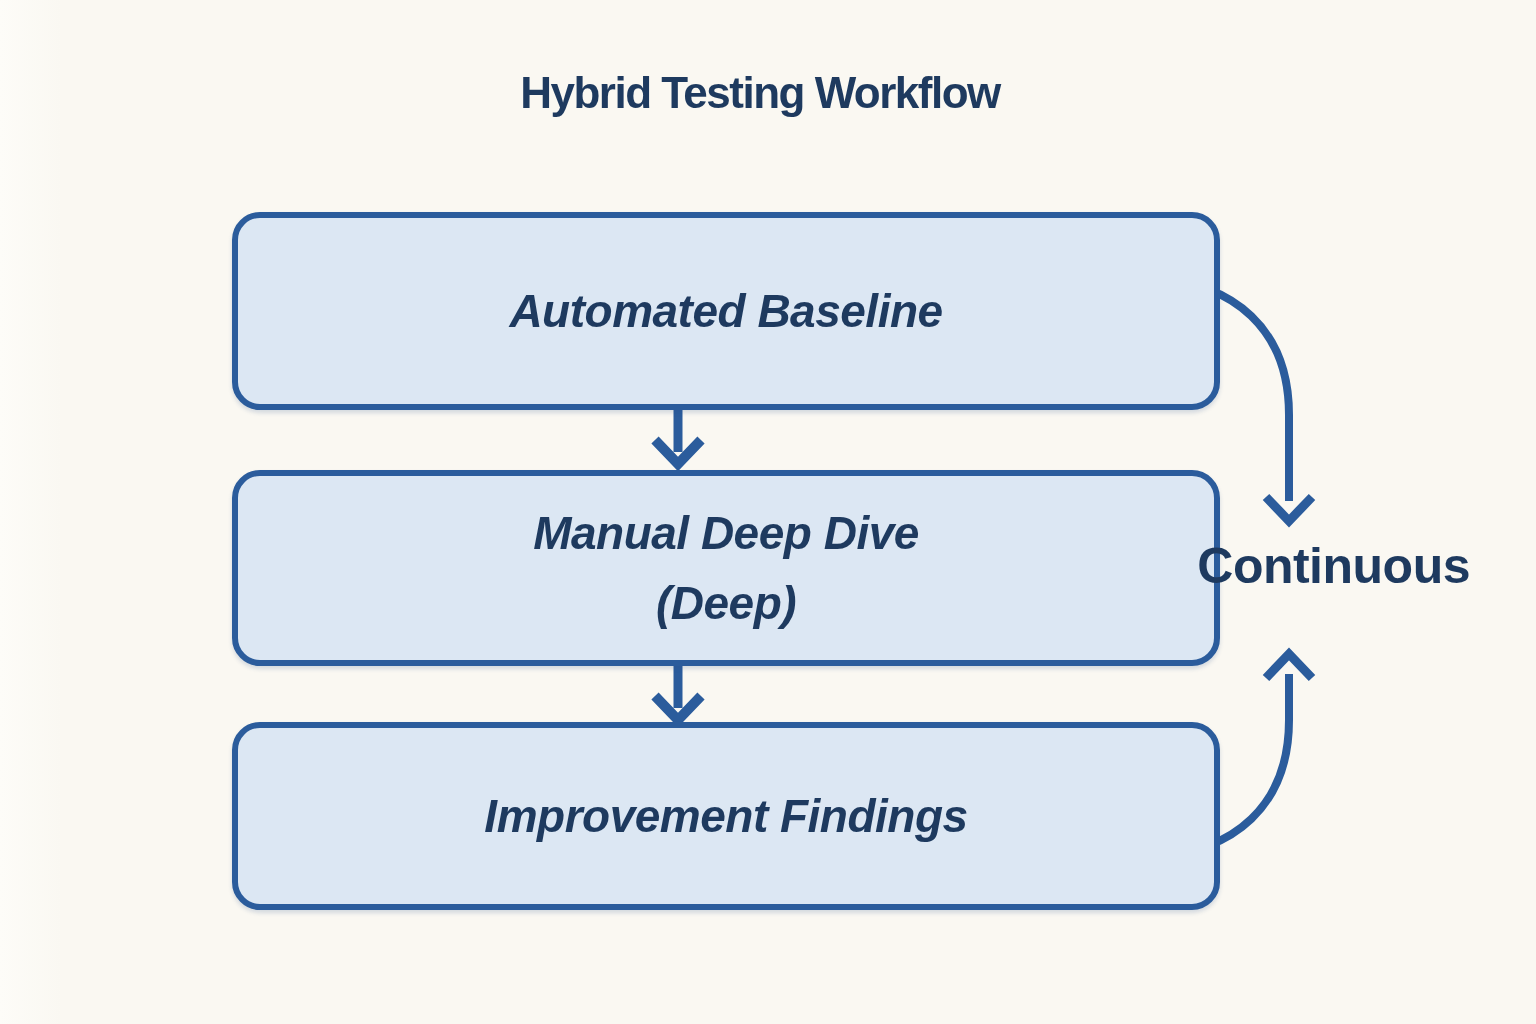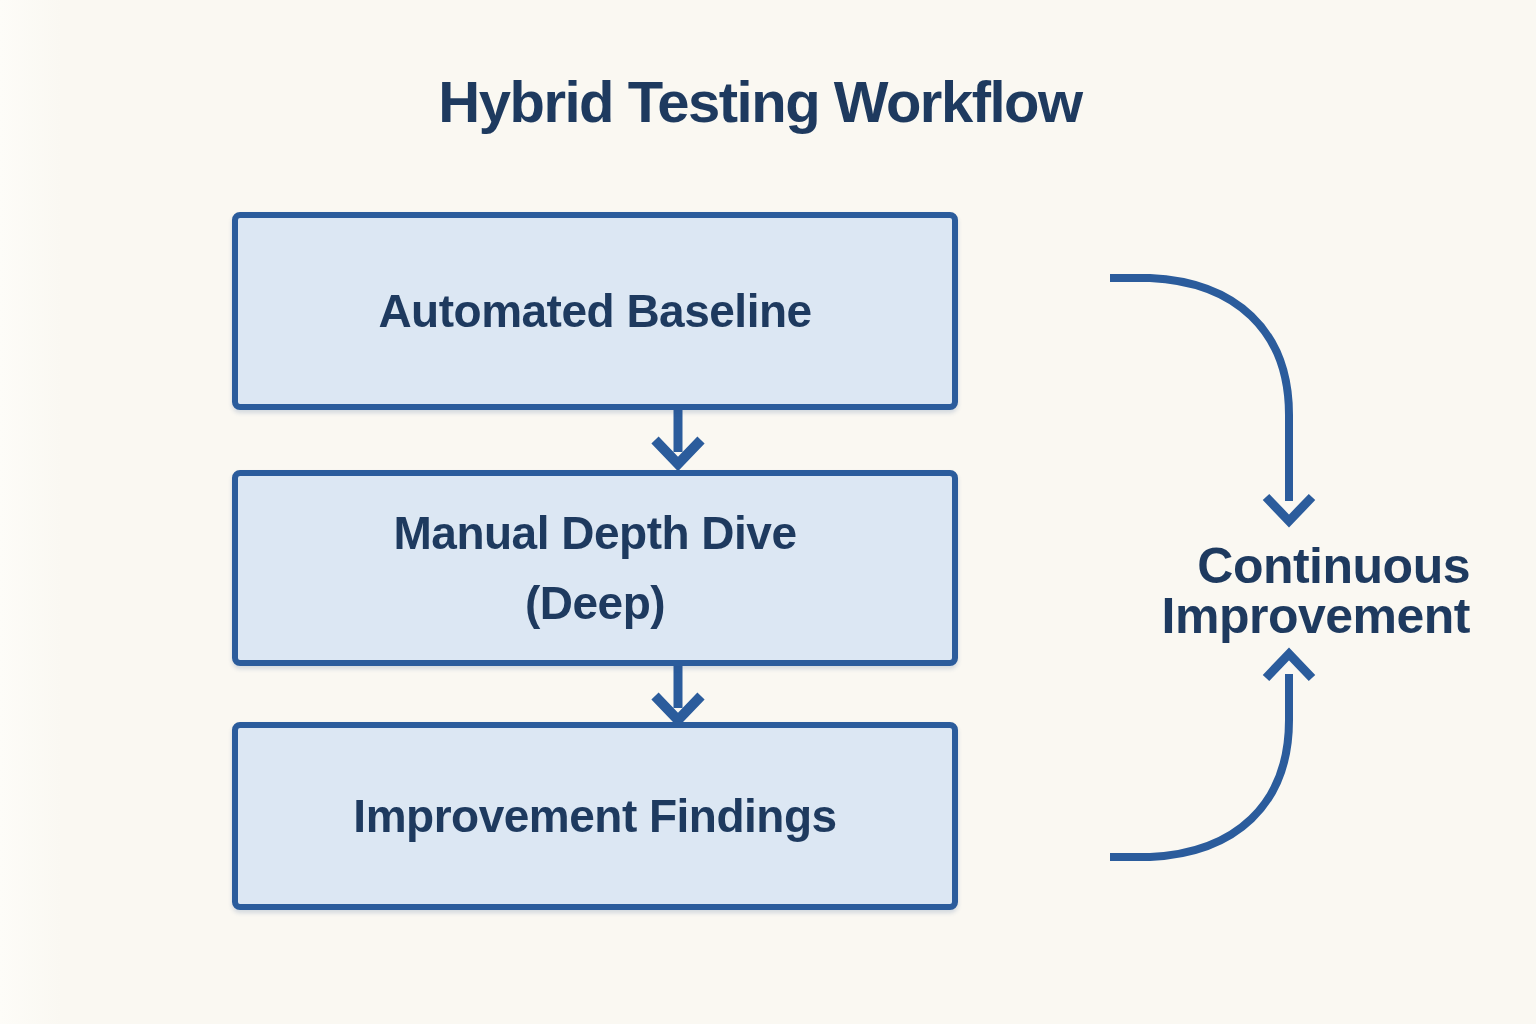--- a/index.html
+++ b/index.html
@@ -14,45 +14,46 @@
     width: 1536px;
     height: 1024px;
     background: linear-gradient(90deg, #fdfcf8 0%, #faf8f2 4%, #faf8f2 100%);
   }
   .diagram-title {
     position: absolute;
     left: 0;
     top: 68px;
     width: 1520px;
     text-align: center;
-    font-size: 58px;
+    font-size: 44px;
     font-weight: bold;
     letter-spacing: -1.5px;
     color: #1e3a5f;
   }
   .connector-layer {
     position: absolute;
     left: 0;
     top: 0;
     width: 1536px;
     height: 1024px;
     pointer-events: none;
   }
   .node {
     position: absolute;
     left: 232px;
-    width: 726px;
+    width: 988px;
     background: #dce7f3;
     border: 6px solid #2b5c9c;
-    border-radius: 8px;
+    border-radius: 28px;
     display: flex;
     flex-direction: column;
     align-items: center;
     justify-content: center;
     box-shadow: 0 3px 4px rgba(40, 80, 140, 0.18);
+    font-style: italic;
   }
   .node-1 { top: 212px; height: 198px; }
   .node-2 { top: 470px; height: 196px; }
   .node-3 { top: 722px; height: 188px; }
   .node-label {
     text-align: center;
     font-size: 46px;
     font-weight: bold;
     letter-spacing: -0.5px;
     line-height: 70px;
@@ -104,29 +105,28 @@
   </svg>
 
   <div class="node node-1">
     <div class="node-label">
       <span>Automated Baseline</span>
     </div>
   </div>
 
   <div class="node node-2">
     <div class="node-label">
-      <span>Manual Depth Dive</span>
+      <span>Manual Deep Dive</span>
       <span>(Deep)</span>
     </div>
   </div>
 
   <div class="node node-3">
     <div class="node-label">
       <span>Improvement Findings</span>
     </div>
   </div>
 
   <div class="side-label">
     <span>Continuous</span>
-    <span>Improvement</span>
   </div>
 
 </div>
 
 </body></html>

